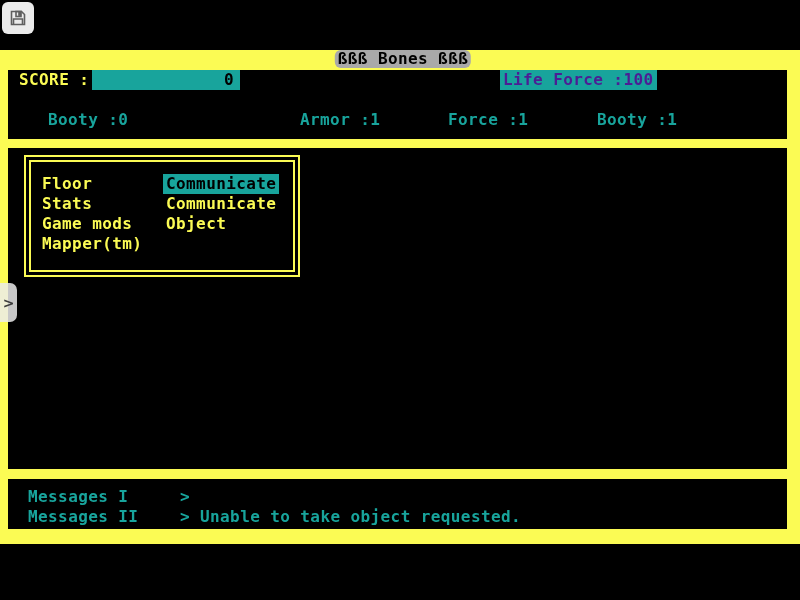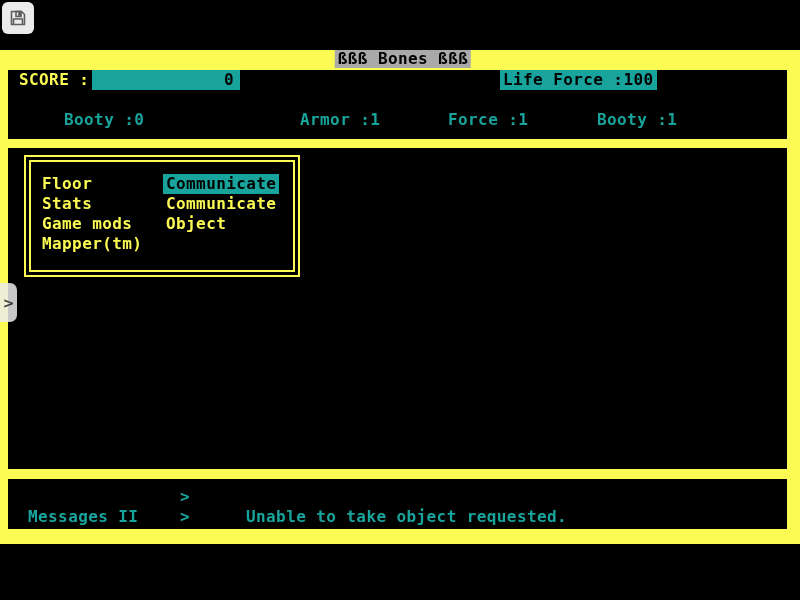--- a/index.html
+++ b/index.html
@@ -19,53 +19,53 @@
   .save-btn svg{display:block;}
 
   
   .screen{
     position:absolute;left:0;top:50px;width:800px;height:494px;
     background:#fbfb54;
   }
   .title-box{
     position:absolute;left:403px;top:0;transform:translateX(-50%);
     height:18px;line-height:18px;background:#a9a9a9;color:#000;
-    padding:0 3px;white-space:pre;
+    padding:0 3px;white-space:pre;border-radius:6px;
   }
   .panel{position:absolute;left:8px;width:779px;background:#000;}
   .stats-panel{top:20px;height:69px;}
   .main-panel{top:98px;height:321px;}
   .messages-panel{top:429px;height:50px;}
 
   .score-label{position:absolute;left:11px;top:0;height:20px;line-height:20px;color:#fbfb54;white-space:pre;}
   .score-bar{
     position:absolute;left:84px;top:0;width:148px;height:20px;line-height:20px;
     background:#18a49c;color:#000;text-align:right;padding-right:6px;box-sizing:border-box;
   }
   .life-force{
     position:absolute;left:492px;top:0;height:20px;line-height:20px;
-    background:#18a49c;color:#000000;padding:0 3px;white-space:pre;
+    background:#18a49c;color:#4c1d95;padding:0 3px;white-space:pre;
   }
   .stat{position:absolute;top:40px;height:20px;line-height:20px;color:#18a49c;white-space:pre;}
-  .stat.booty{left:56px;text-align:center;} .stat.armor{left:292px;} .stat.force{left:440px;} .stat.floor{left:589px;}
+  .stat.booty{left:40px;text-align:center;} .stat.armor{left:292px;} .stat.force{left:440px;} .stat.floor{left:589px;}
 
   .menu-box{
     position:absolute;left:16px;top:7px;width:276px;height:122px;
     border:2px solid #fbfb54;box-sizing:border-box;
   }
   .menu-box-inner{position:absolute;left:3px;top:3px;right:3px;bottom:3px;border:2px solid #fbfb54;}
   .menu-col{position:absolute;top:12px;}
   .menu-col.left{left:11px;}
   .menu-col.right{left:135px;}
   .menu-item{height:20px;line-height:20px;color:#fbfb54;white-space:pre;cursor:pointer;}
   .menu-item.selected{background:#18a49c;color:#000;padding:0 3px;margin-left:-3px;}
 
   .msg-label{position:absolute;left:20px;height:20px;line-height:20px;color:#18a49c;white-space:pre;}
   .msg-prompt{position:absolute;left:172px;height:20px;line-height:20px;color:#18a49c;white-space:pre;}
-  .msg-text{position:absolute;left:192px;height:20px;line-height:20px;color:#18a49c;white-space:pre;margin-left:46px;}
+  .msg-text{position:absolute;left:192px;height:20px;line-height:20px;color:#18a49c;white-space:pre;}
   .row1{top:8px;} .row2{top:28px;}
 
   
   .tab-handle{
     position:absolute;left:0;top:283px;width:17px;height:39px;
     background:rgba(235,235,235,0.85);border-radius:0 7px 7px 0;
     display:flex;align-items:center;justify-content:center;
     color:#3c3c3c;font-family:"DejaVu Sans", sans-serif;
     font-size:14px;font-weight:bold;letter-spacing:0;cursor:pointer;z-index:5;
   }
@@ -113,20 +113,21 @@
         <div class="menu-col right">
           <div class="menu-item selected">Communicate</div>
           <div class="menu-item">Communicate</div>
           <div class="menu-item">Object</div>
         </div>
       </div>
     </div>
   </div>
 
   <div class="panel messages-panel">
+    <span class="msg-label row1">Messages I</span>
     <span class="msg-prompt row1">&gt;</span>
     <span class="msg-text row1"></span>
 
     <span class="msg-label row2">Messages II</span>
     <span class="msg-prompt row2">&gt;</span>
     <span class="msg-text row2">Unable to take object requested.</span>
   </div>
 
 </div>
 

